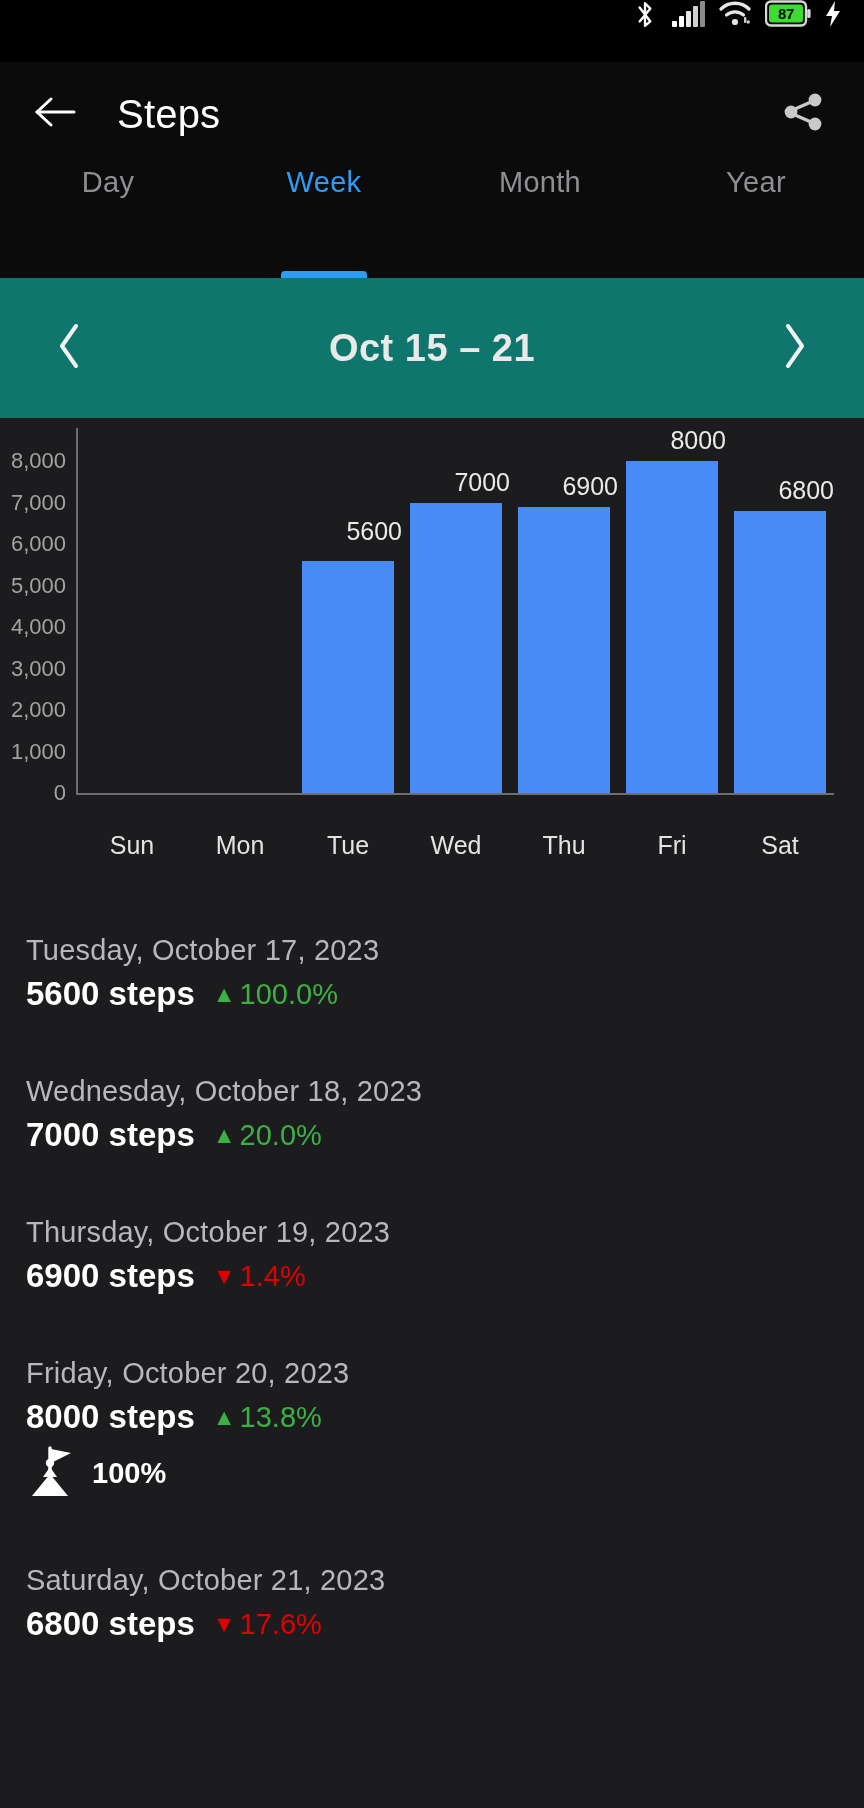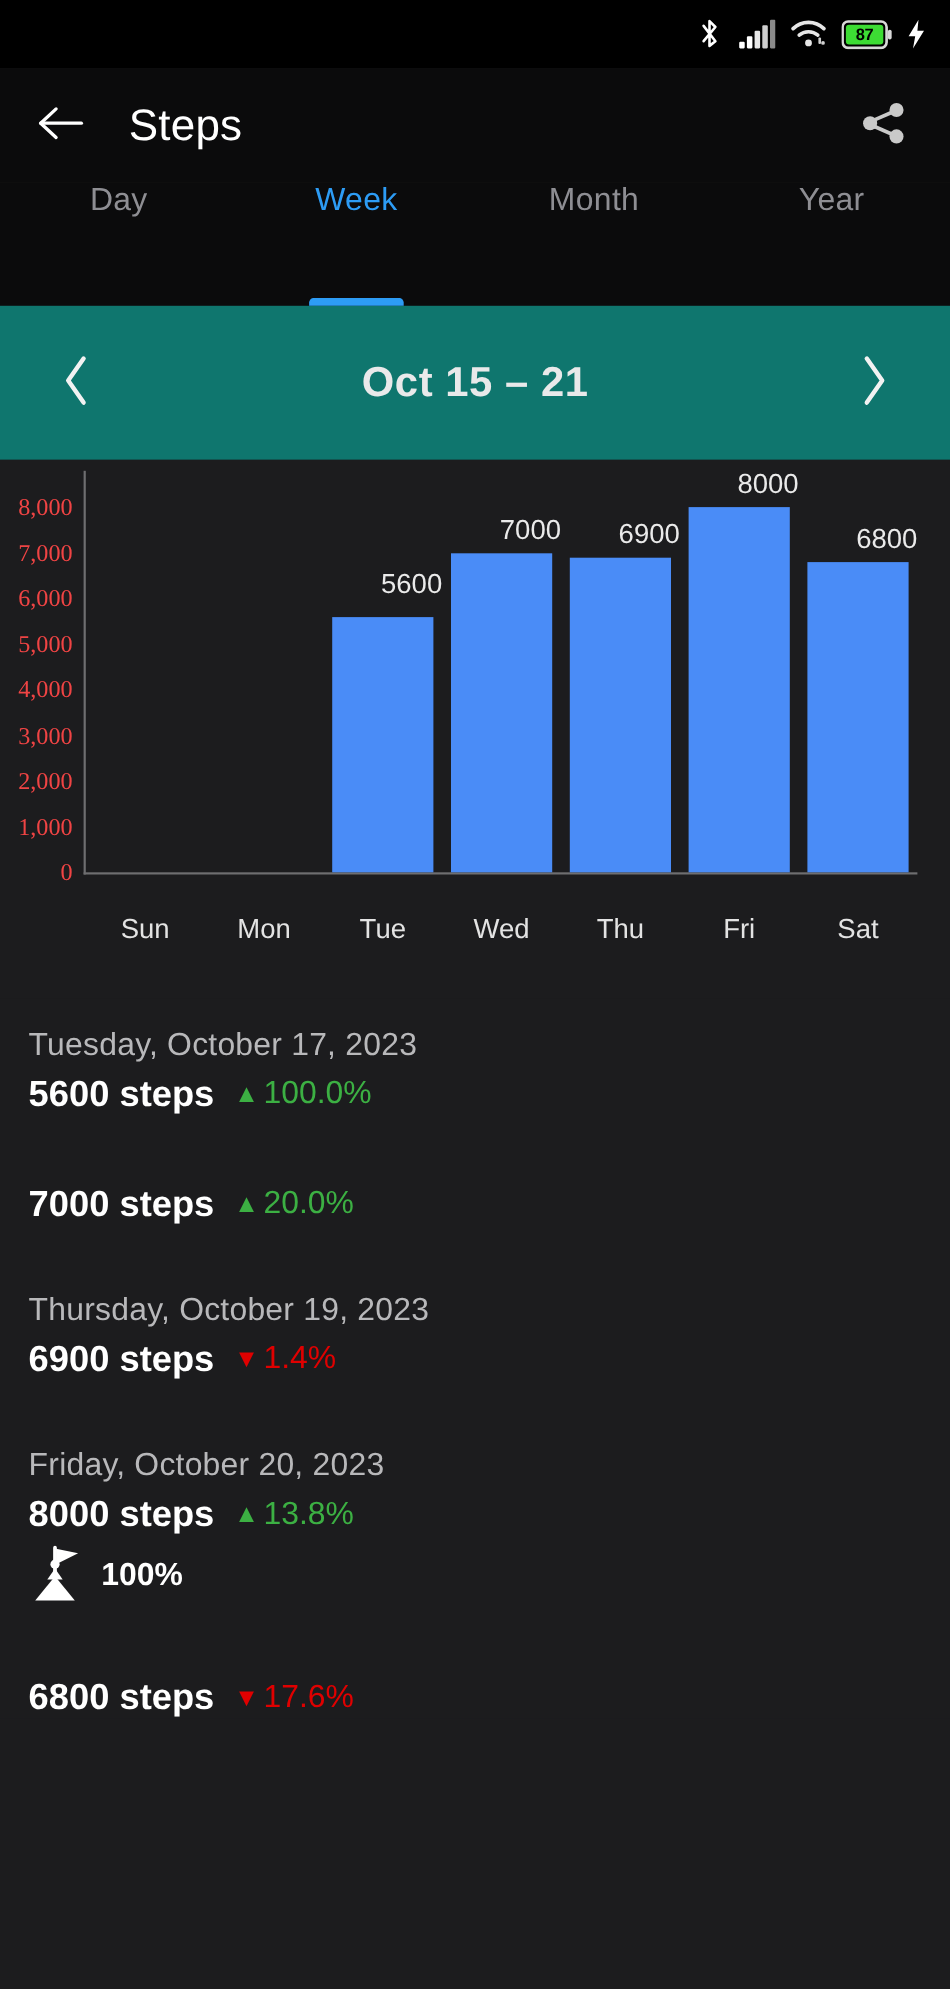--- a/index.html
+++ b/index.html
@@ -16,21 +16,21 @@
     width: 864px;
     height: 1808px;
     background: #1c1c1e;
   }
 
   
   .status-bar {
     height: 62px;
     background: #000;
     display: flex;
-    align-items: center;
+    align-items: flex-start;
     justify-content: flex-end;
     padding: 0 22px 0 0;
     gap: 13px;
   }
   .status-bar svg { display: block; }
   .battery-wrap { position: relative; display: flex; align-items: center; }
   .battery-text {
     position: absolute;
     left: 0; right: 4px; top: 0; bottom: 0;
     display: flex; align-items: center; justify-content: center;
@@ -127,24 +127,23 @@
     left: 0;
     top: 0;
     width: 66px;
     height: 100%;
   }
   .y-label {
     position: absolute;
     right: 0;
     transform: translateY(-50%);
     font-size: 22px;
-    color: #ef4444;
+    color: #a3a3a3;
     text-align: right;
     white-space: nowrap;
-    font-family: Liberation Serif, serif;
   }
   .axis-v {
     position: absolute;
     left: 76px;
     top: 10px;
     bottom: 113px;
     width: 2px;
     background: #6e6e70;
   }
   .axis-h {
@@ -402,20 +401,21 @@
         <div class="entry-date">Tuesday, October 17, 2023</div>
         <div class="entry-row">
           <div class="entry-steps">5600 steps</div>
           <div class="entry-delta up">
             <span class="tri">▲</span>
             <span>100.0%</span>
           </div>
         </div>
       </div>
       <div class="entry">
+        <div class="entry-date">Wednesday, October 18, 2023</div>
         <div class="entry-row">
           <div class="entry-steps">7000 steps</div>
           <div class="entry-delta up">
             <span class="tri">▲</span>
             <span>20.0%</span>
           </div>
         </div>
       </div>
       <div class="entry">
         <div class="entry-date">Thursday, October 19, 2023</div>
@@ -441,20 +441,21 @@
               <path d="M24 4 L24 34" stroke="#ffffff" stroke-width="3.4" stroke-linecap="round"></path>
               <path d="M25 5 L45 9 L25 19 Z" fill="#ffffff"></path>
               <circle cx="24" cy="19" r="4.2" fill="#ffffff"></circle>
               <path d="M24 23 L17 33 L31 33 Z" fill="#ffffff"></path>
               <path d="M24 30 L6 52 L42 52 Z" fill="#ffffff"></path>
             </svg></span>
           <span class="goal-pct">100%</span>
         </div>
       </div>
       <div class="entry">
+        <div class="entry-date">Saturday, October 21, 2023</div>
         <div class="entry-row">
           <div class="entry-steps">6800 steps</div>
           <div class="entry-delta down">
             <span class="tri">▼</span>
             <span>17.6%</span>
           </div>
         </div>
       </div>
     </div>
 

